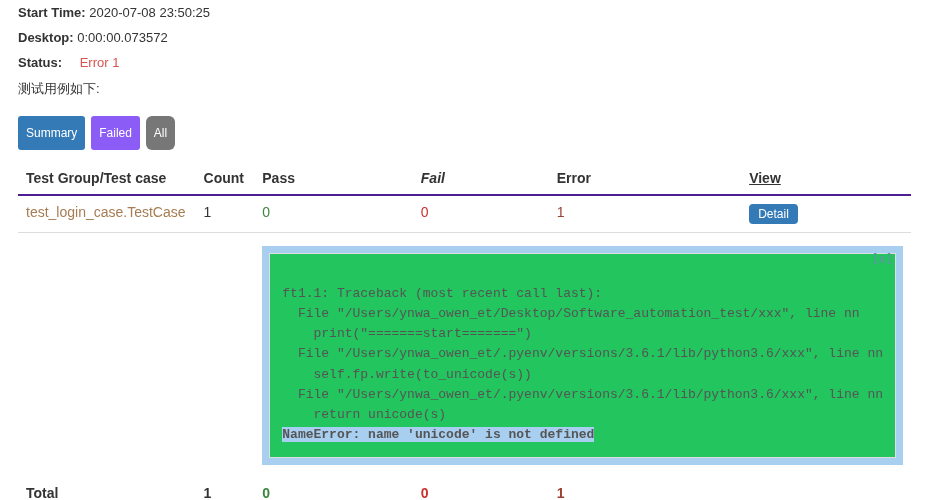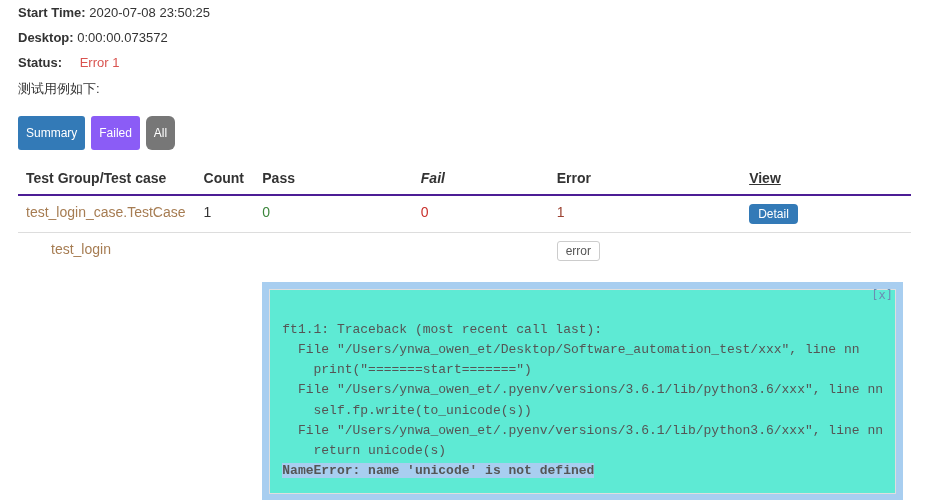--- a/index.html
+++ b/index.html
@@ -112,21 +112,21 @@
     .traceback-close {
       position: absolute;
       top: 6px;
       right: 10px;
       color: #6b8db3;
       font-size: 12px;
       cursor: pointer;
       font-family: monospace;
     }
     .traceback-pre {
-      background: #5eead4;
+      background: #22c55e;
       border: 1px solid #dedede;
       padding: 30px 12px 12px 12px;
       font-family: "Courier New", monospace;
       font-size: 13px;
       color: #555;
       overflow-x: auto;
       white-space: pre;
       line-height: 1.55;
       min-height: 190px;
     }
@@ -188,31 +188,20 @@
     </tr>
   </thead>
   <tbody>
     <tr>
       <td><a class="link">test_login_case.TestCase</a></td>
       <td>1</td>
       <td class="text-green">0</td>
       <td class="text-red">0</td>
       <td class="text-darkred">1</td>
       <td><button class="detail-btn">Detail</button></td>
-    </tr>
-    <tr class="sub-row">
-      <td colspan="4">
-        <div class="test-name-indent">
-          <a class="link">test_login</a>
-        </div>
-      </td>
-      <td>
-        <span class="status-badge">error</span>
-      </td>
-      <td></td>
     </tr>
     <tr class="sub-row">
       <td colspan="2"></td>
       <td colspan="4">
         <div class="traceback-container">
           <span class="traceback-close">[x]</span>
           <pre class="traceback-pre"><span>ft1.1: Traceback (most recent call last):
   File "/Users/ynwa_owen_et/Desktop/Software_automation_test/xxx", line nn
     print("=======start=======")
   File "/Users/ynwa_owen_et/.pyenv/versions/3.6.1/lib/python3.6/xxx", line nn

